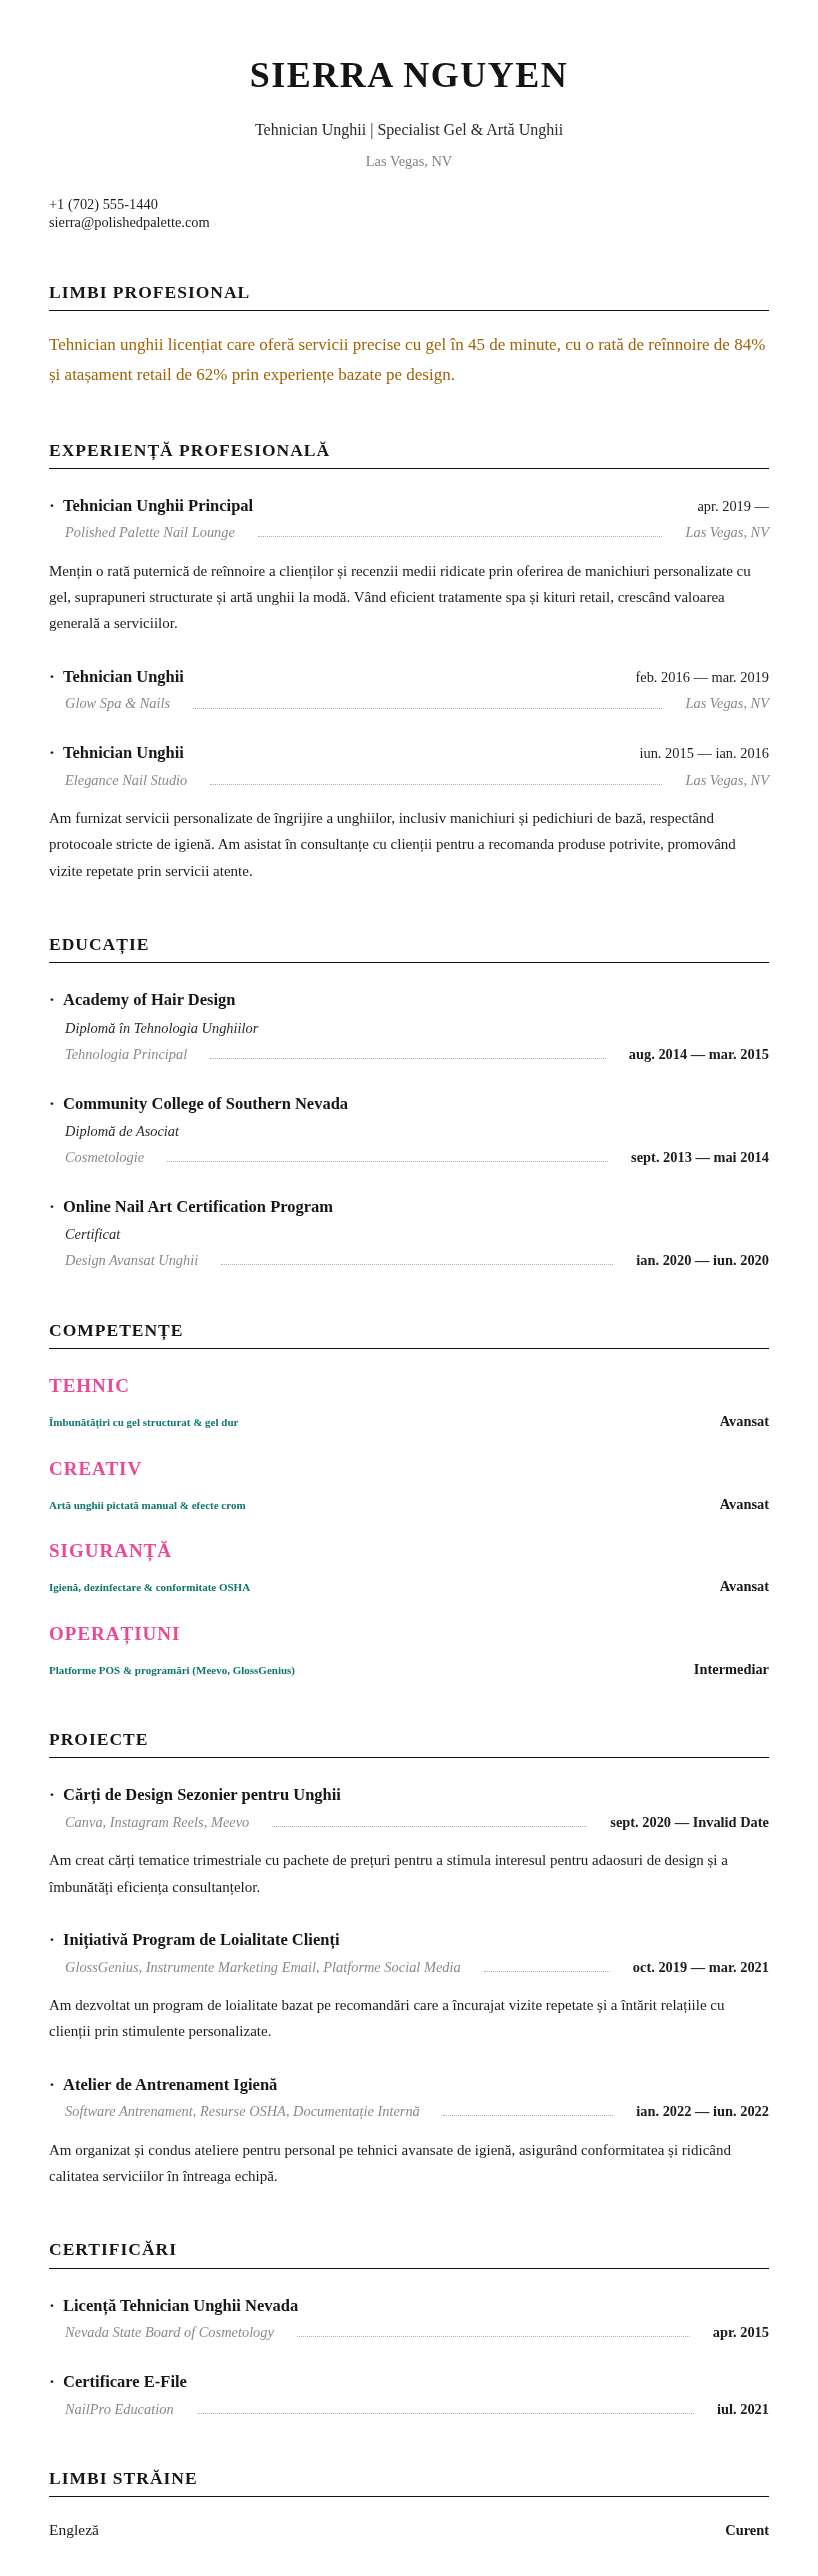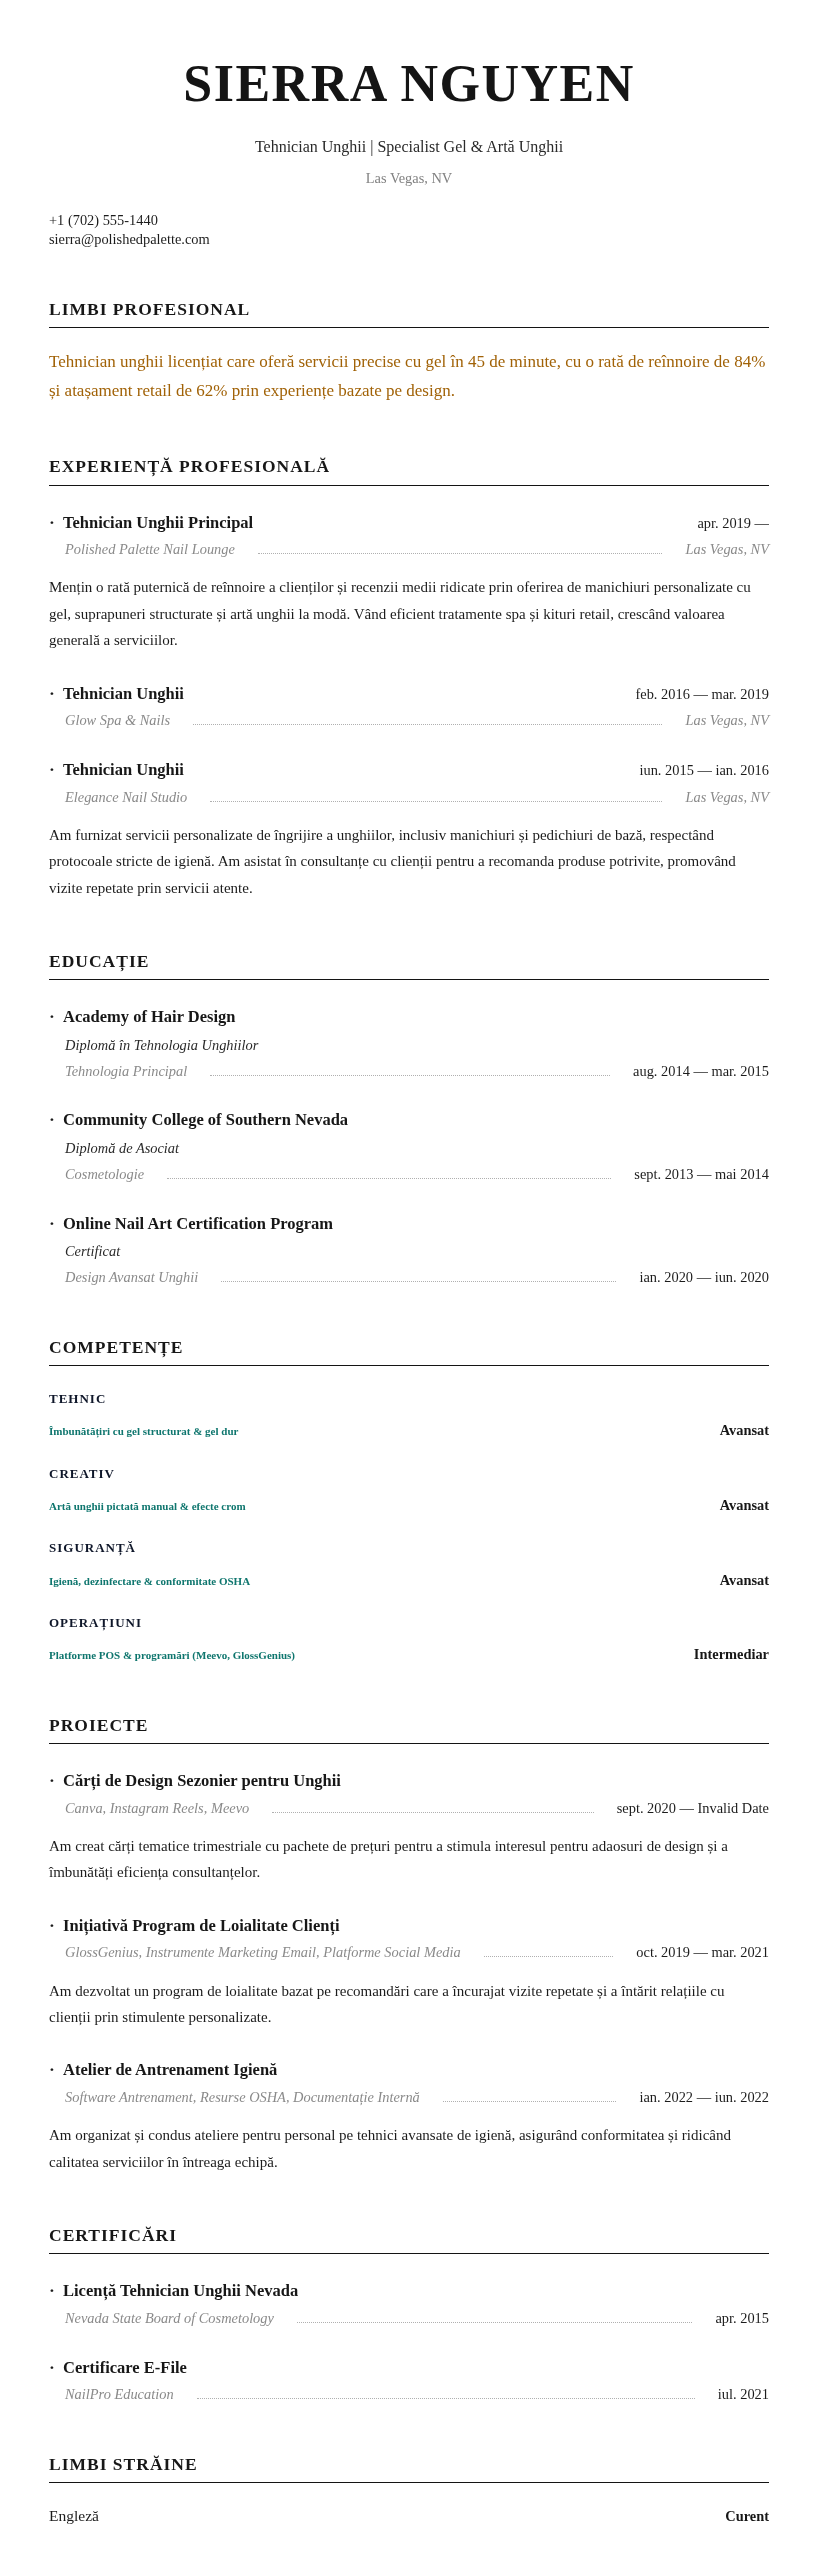--- a/index.html
+++ b/index.html
@@ -8,21 +8,21 @@
     min-height: 3140px;
     color: #1c1c1c;
     font-family: "Liberation Serif", "DejaVu Serif", serif;
   }
   .page { padding: 0 49px 67px; }
 
   
   .name {
     margin: 57px 0 0;
     text-align: center;
-    font-size: 52px;
+    font-size: 36px;
     font-weight: bold;
     letter-spacing: 1.5px;
     line-height: 1.05;
     color: #151515;
   }
   .subtitle {
     margin-top: 25px;
     text-align: center;
     font-size: 16px;
     line-height: 1.3;
@@ -94,32 +94,32 @@
     line-height: 1.3;
   }
   .muted { color: #8a8a8a; font-style: italic; }
   .dark-italic { color: #2a2a2a; font-style: italic; }
   .leader {
     flex: 1;
     border-bottom: 1px dotted #b0b0b0;
     margin: 0 23px 4.6px;
     min-width: 31px;
   }
-  .sub-right-date { font-size: 14.4px; color: #1c1c1c; white-space: nowrap; font-style: normal; }
+  .sub-right-date { font-size: 14.4px; color: #1c1c1c; white-space: nowrap; font-style: normal; font-weight: bold; }
   .degree-line { margin-top: 8.2px; padding-left: 16px; font-size: 14.4px; line-height: 1.3; }
   .entry-desc { margin: 15.5px 0 0; font-size: 15px; line-height: 1.76; color: #1c1c1c; }
 
   
   .skill-group { margin-top: 25px; }
   .skill-cat {
-    font-size: 13px;
+    font-size: 19px;
     font-weight: bold;
     letter-spacing: 1px;
     line-height: 1.3;
-    color: #0f172a;
+    color: #ec4899;
   }
   .skill-row {
     display: flex;
     justify-content: space-between;
     align-items: baseline;
     margin-top: 13.4px;
     line-height: 1.35;
   }
   .skill-name { font-size: 11px; color: #0f766e; font-weight: bold; }
   .skill-level { font-size: 14.4px; font-weight: bold; color: #171717; white-space: nowrap; }

